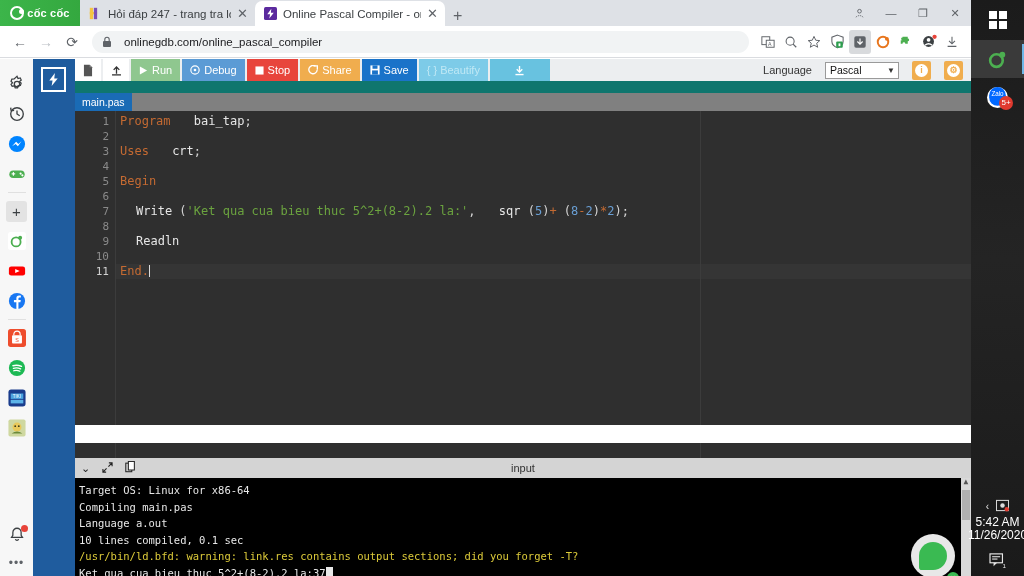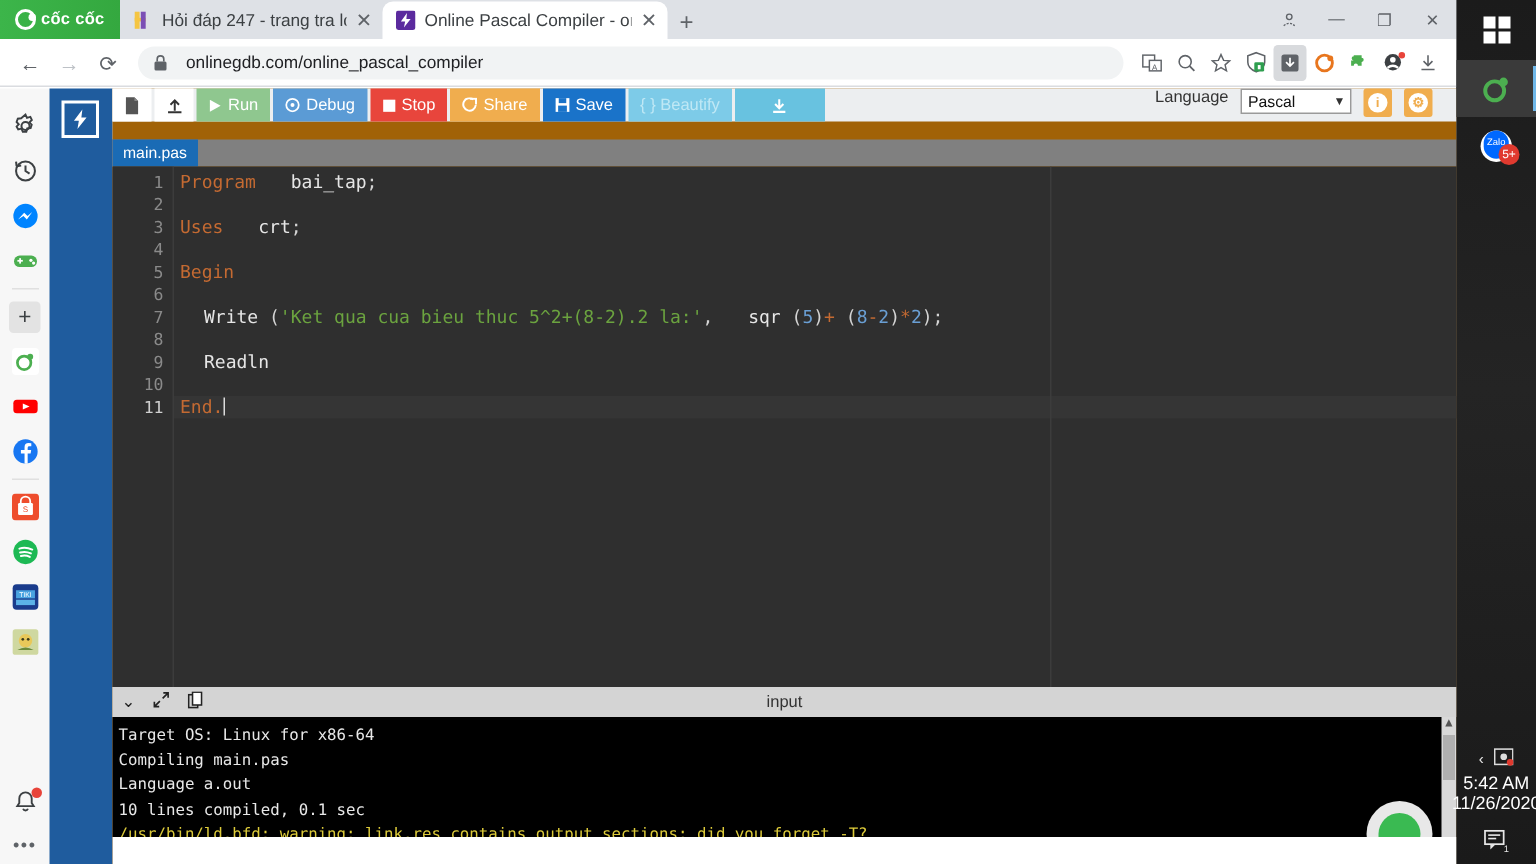--- a/index.html
+++ b/index.html
@@ -107,22 +107,22 @@
     position: absolute; left: 33px; top: 59px; width: 42px; height: 517px;
     background: #1f5c9e;
   }
   #apprail .logo-box {
     position: absolute; left: 8px; top: 8px; width: 25px; height: 25px;
     border: 2px solid #ffffff; display: flex; align-items: center; justify-content: center;
   }
 
   
   #ide {
-    position: absolute; left: 75px; top: 59px; width: 896px; height: 517px;
-    background: #a16207;
+    position: absolute; left: 75px; top: 59px; width: 896px; height: 384px;
+    background: #0f766e;
   }
   .ide-toolbar {
     height: 22px; background: #eceef0; display: flex; align-items: stretch; gap: 2px;
     padding: 0 0 0 0; position: relative;
   }
   .tb-btn {
     display: flex; align-items: center; gap: 4px; padding: 0 8px;
     font-size: 11px; color: #ffffff; line-height: 1; white-space: nowrap;
   }
   .tb-icon-btn {
@@ -130,22 +130,22 @@
     background: #ffffff; color: #444;
   }
   .tb-run     { background: #8fc78f; }
   .tb-debug   { background: #5b9bd5; }
   .tb-stop    { background: #e8453c; }
   .tb-share   { background: #f0ad4e; }
   .tb-save    { background: #1a73c9; }
   .tb-beautify{ background: #7dcbe8; color: #bfe8f5; }
   .tb-download{ background: #68c2e0; width: 60px; justify-content: center; }
   .tb-right {
-    position: absolute; right: 16px; top: 0; height: 22px;
-    display: flex; gap: 8px;
+    position: absolute; right: 8px; top: 0; height: 22px;
+    display: flex; align-items: center; gap: 13px;
   }
   .lang-label { font-size: 11px; color: #333; }
   .lang-select {
     width: 74px; height: 17px; background: #fff; border: 1px solid #9a9a9a;
     font-size: 10.5px; color: #111; display: flex; align-items: center;
     justify-content: space-between; padding: 0 3px 0 4px;
   }
   .round-btn {
     width: 19px; height: 19px; border-radius: 2px; background: #f0ad4e;
     display: flex; align-items: center; justify-content: center;

